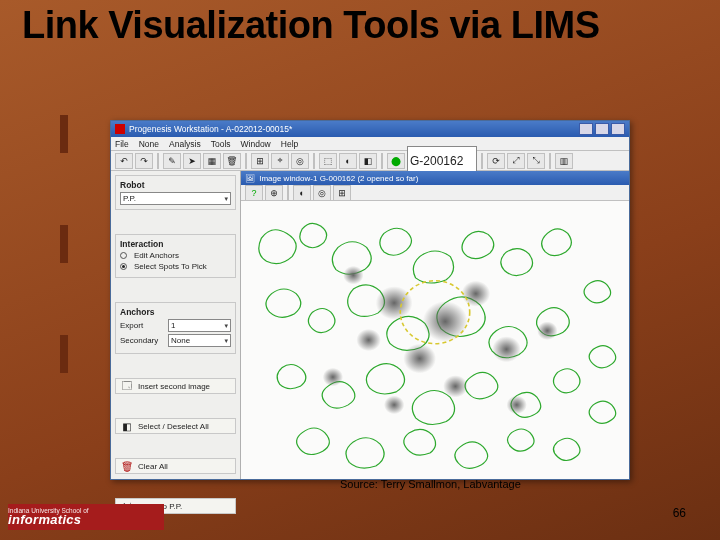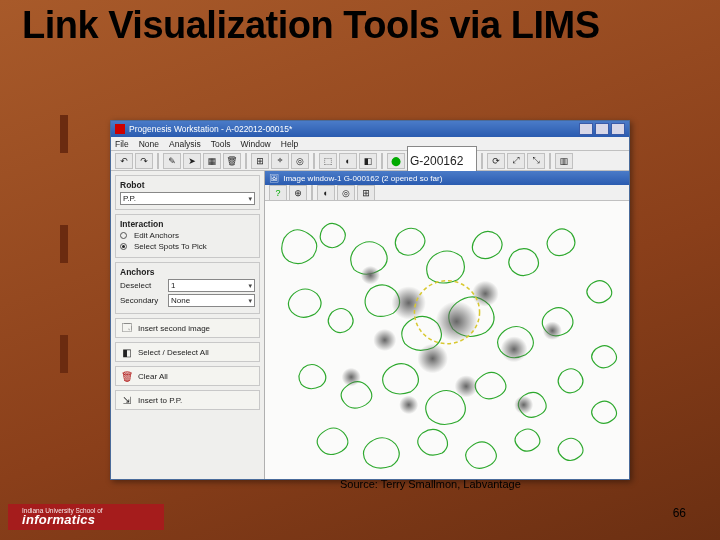--- a/index.html
+++ b/index.html
@@ -55,21 +55,21 @@
 
   .toolbar {
     height: 20px; background:#f0f0f0; display:flex; align-items:center; padding:0 4px; gap:2px;
     border-bottom:1px solid #c0c0c0;
   }
   .tb-btn { width:18px; height:16px; background:#e8e8e8; border:1px solid #c0c0c0; display:flex; align-items:center; justify-content:center; font-size:9px; }
   .tb-sep { width:2px; height:16px; background:#c0c0c0; margin:0 2px; }
   .id-field { width:70px; height:30px; background:#fff; border:1px solid #888; font-size:12px; padding:12px 2px; display:flex; align-items:center; }
 
   .content { display:flex; height: calc(100% - 50px); }
-  .sidebar { width: 154px; background:#efefed; border-right:1px solid #b0b0b0; padding:4px; display:flex; flex-direction:column; gap:4px; }
+  .sidebar { width: 130px; background:#efefed; border-right:1px solid #b0b0b0; padding:4px; display:flex; flex-direction:column; gap:24px; }
   .panel { background:#efefed; border:1px solid #c8c8c8; padding:4px; }
   .panel-title { font-size:8.5px; margin-bottom:2px; font-weight:bold; }
   .row { display:flex; align-items:center; gap:4px; font-size:8px; margin:2px 0; }
   .dd { flex:1; height:13px; background:#fff; border:1px solid #888; display:flex; align-items:center; justify-content:space-between; padding:0 2px; font-size:8px; }
   .dd .arrow { font-size:7px; color:#444; }
   .radio-dot { width:7px; height:7px; border:1px solid #555; border-radius:50%; display:inline-block; margin-right:3px; }
   .radio-dot.sel::after { content:""; display:block; width:3px; height:3px; background:#222; border-radius:50%; margin:1px; }
   .sb-btn { display:flex; align-items:center; gap:4px; height:20px; border:1px solid #c8c8c8; background:#f4f4f0; padding:0 4px; font-size:8px; }
   .sb-btn .ic { width:14px; height:14px; display:flex; align-items:center; justify-content:center; font-size:10px; }
 
@@ -88,21 +88,21 @@
     font-size:11px; color:#000;
   }
   .page-num {
     position:absolute; right:34px; bottom:20px;
     font-size:12px; color:#000;
   }
   .logo-bar {
     position:absolute; left:8px; bottom:10px;
     width:156px; height:26px; background:#a51c1c;
     display:flex; flex-direction:column; justify-content:center;
-    padding:2px 14px; color:#fff;
+    padding:2px 0; color:#fff;
   }
   .logo-top { font-size:6.5px; opacity:.9; }
   .logo-main { font-size:13px; font-style:italic; font-weight:bold; margin-top:-2px; letter-spacing:.3px; }
 
   
   .viz svg { width:100%; height:100%; }
 </style>
 </head>
 <body>
 
@@ -178,21 +178,21 @@
           </div>
         <div class="row">
             <span class="radio-dot sel"></span>
             <span>Select Spots To Pick</span>
           </div>
       </div>
 
       <div class="panel">
         <div class="panel-title">Anchors</div>
         <div class="row">
-          <span style="width:44px">Deselect</span>
+          <span style="width:44px">Export</span>
           <div class="dd">
               <span>1</span>
               <span class="arrow">▾</span>
             </div>
         </div>
         <div class="row">
           <span style="width:44px">Secondary</span>
           <div class="dd">
               <span>None</span>
               <span class="arrow">▾</span>

